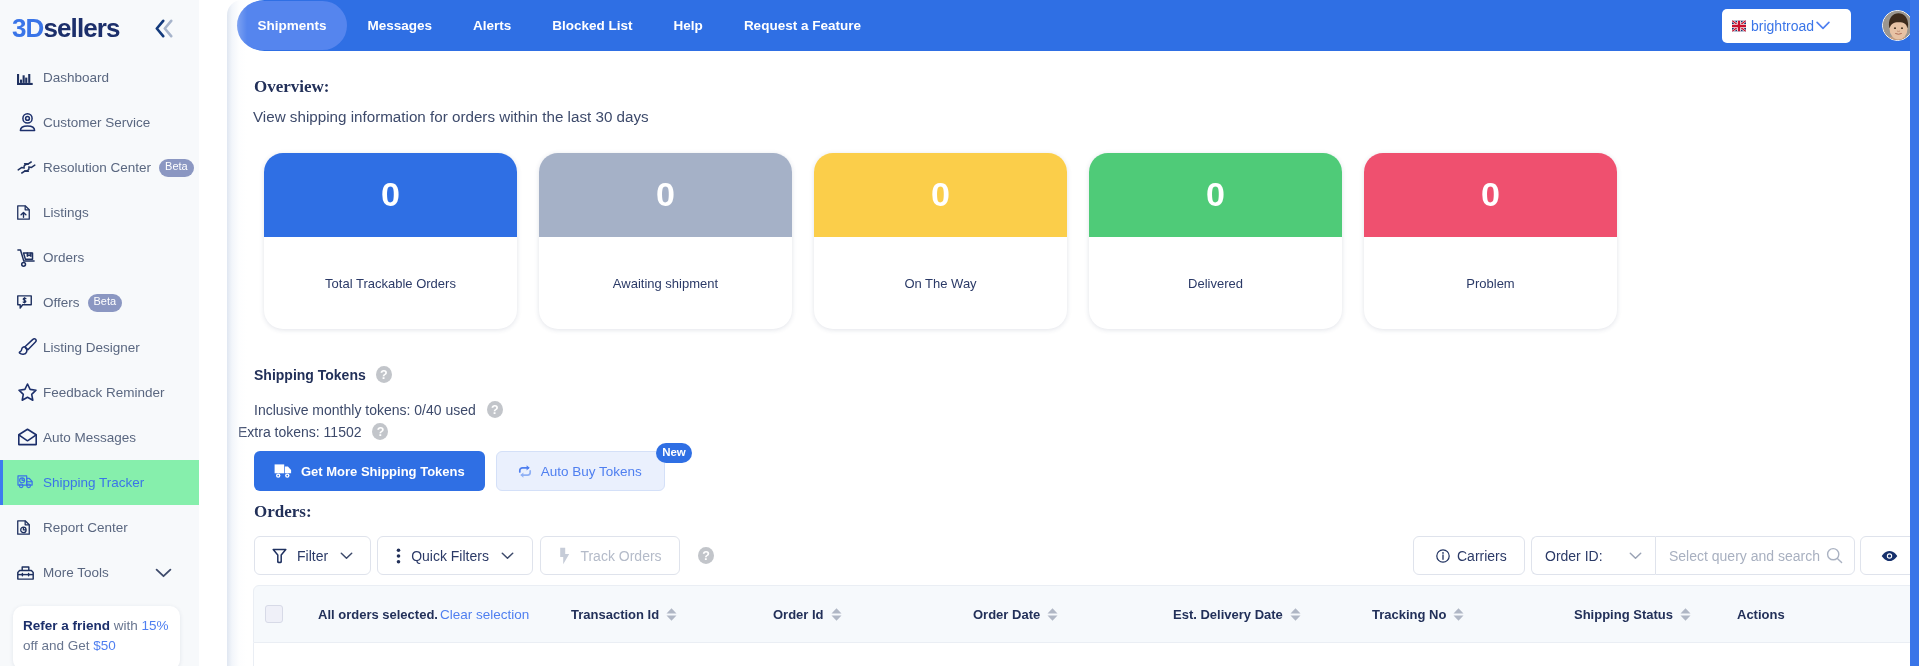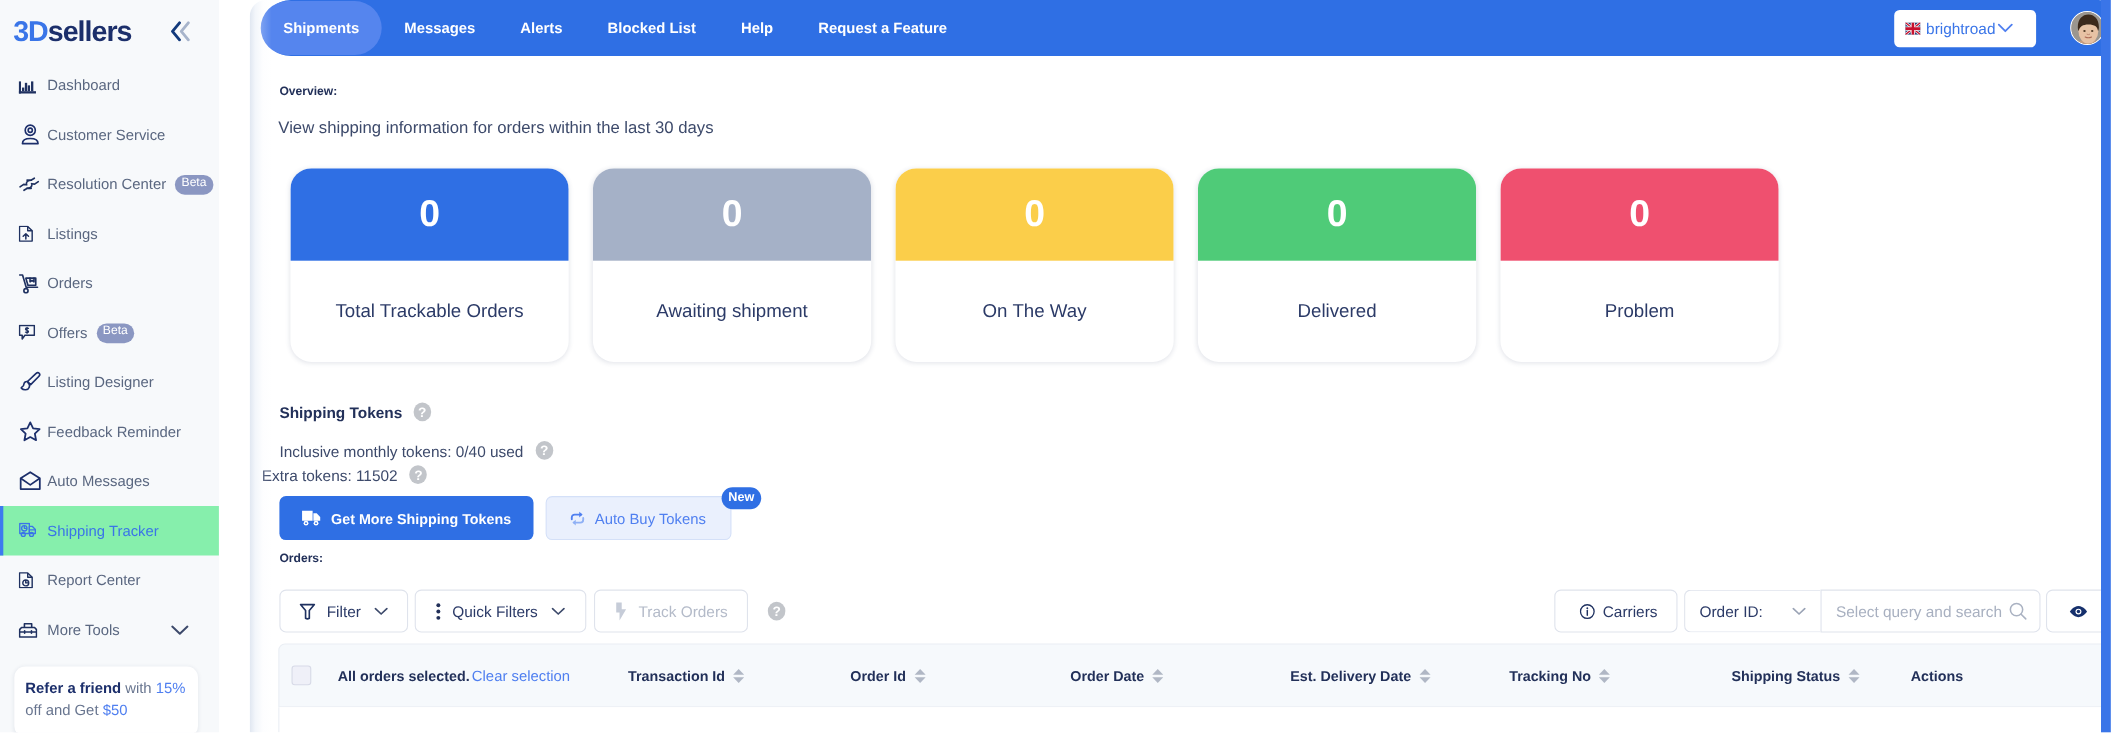--- a/index.html
+++ b/index.html
@@ -54,30 +54,30 @@
   .acct { background:#fff; border-radius:5px; height:34px; display:flex; align-items:center;
           padding:0 21px 0 10px; width:129px; cursor:pointer; }
   .acct .flag { width:14px; height:12px; margin-right:5px; display:flex; flex:0 0 14px; align-items:center; }
   .acct .name { font-size:14px; color:#3a75e8; }
   .acct .cv { margin-left:auto; display:flex; }
   .avatar { width:31px; height:31px; border-radius:50%; margin-left:31px; overflow:hidden;
             border:1.5px solid #fff; position:relative; background:#9b9086; }
 
   
   .content { position:absolute; left:0; top:52px; right:0; bottom:0; }
-  h2.sect { font-size:11px; font-weight:bold; color:#223059; }
+  h2.sect { font-size:17px; font-weight:bold; color:#223059;font-family:Liberation Serif, serif; }
   .sub { font-size:15px; color:#3d4a6b; }
 
   .cards { display:flex; gap:22px; }
   .card { width:253px; background:#fff; border-radius:19px; box-shadow:0 1px 5px rgba(40,60,100,.14);
           overflow:hidden; }
   .card .num { height:84px; display:flex; align-items:center; justify-content:center;
                color:#fff; font-size:34px; font-weight:bold; line-height:1; padding-bottom:2px; }
   .card .cap { height:92px; display:flex; align-items:center; justify-content:center;
-               font-size:17px; color:#2b3a67; }
+               font-size:13px; color:#2b3a67; }
 
   .tok-title { display:flex; align-items:center; }
   .tok-title h3 { font-size:14px; font-weight:bold; color:#223059; }
   .qmark { width:17px; height:17px; border-radius:50%; background:#c2c5ca; color:#fff; font-size:12.5px;
            font-weight:bold; display:inline-flex; align-items:center; justify-content:center;
            font-family:"Liberation Sans",sans-serif; flex:0 0 16px; }
   .tok-line { font-size:14px; color:#3d4a6b; display:flex; align-items:center; }
   .tok-btns { display:flex; align-items:center; }
   .btn-primary { background:#2f6fe4; color:#fff; border:none; border-radius:6px; height:40px;
                  display:flex; align-items:center; padding:0 20px 0 20px; font-size:13px; font-weight:bold;
@@ -474,21 +474,21 @@
                   <circle cx="8.5" cy="6.0" r="1.6" fill="#16306c"></circle>
                 </svg>
             </span>
           </div>
         </div>
 
         <div class="thead" style="position:absolute;left:26px;width:1664px;top:533px">
           <div class="th" style="left:11px">
             <span class="chk"></span>
           </div>
-          <div class="th" style="left:53px;font-size:13px">
+          <div class="th" style="left:64px;font-size:13px">
             <span>All orders selected.</span>
             <span class="link">Clear selection</span>
           </div>
         <div class="th" style="left: 317px;">
               <span>Transaction Id</span>
               <span class="sorter">
                 <svg width="11" height="13" viewBox="0 0 11 13">
                   <path d="M5.5 0.2 L10.5 5.4 H0.5z" fill="#b0b7c5"></path>
                   <path d="M5.5 12.8 L0.5 7.6 H10.5z" fill="#b0b7c5"></path>
                 </svg>

